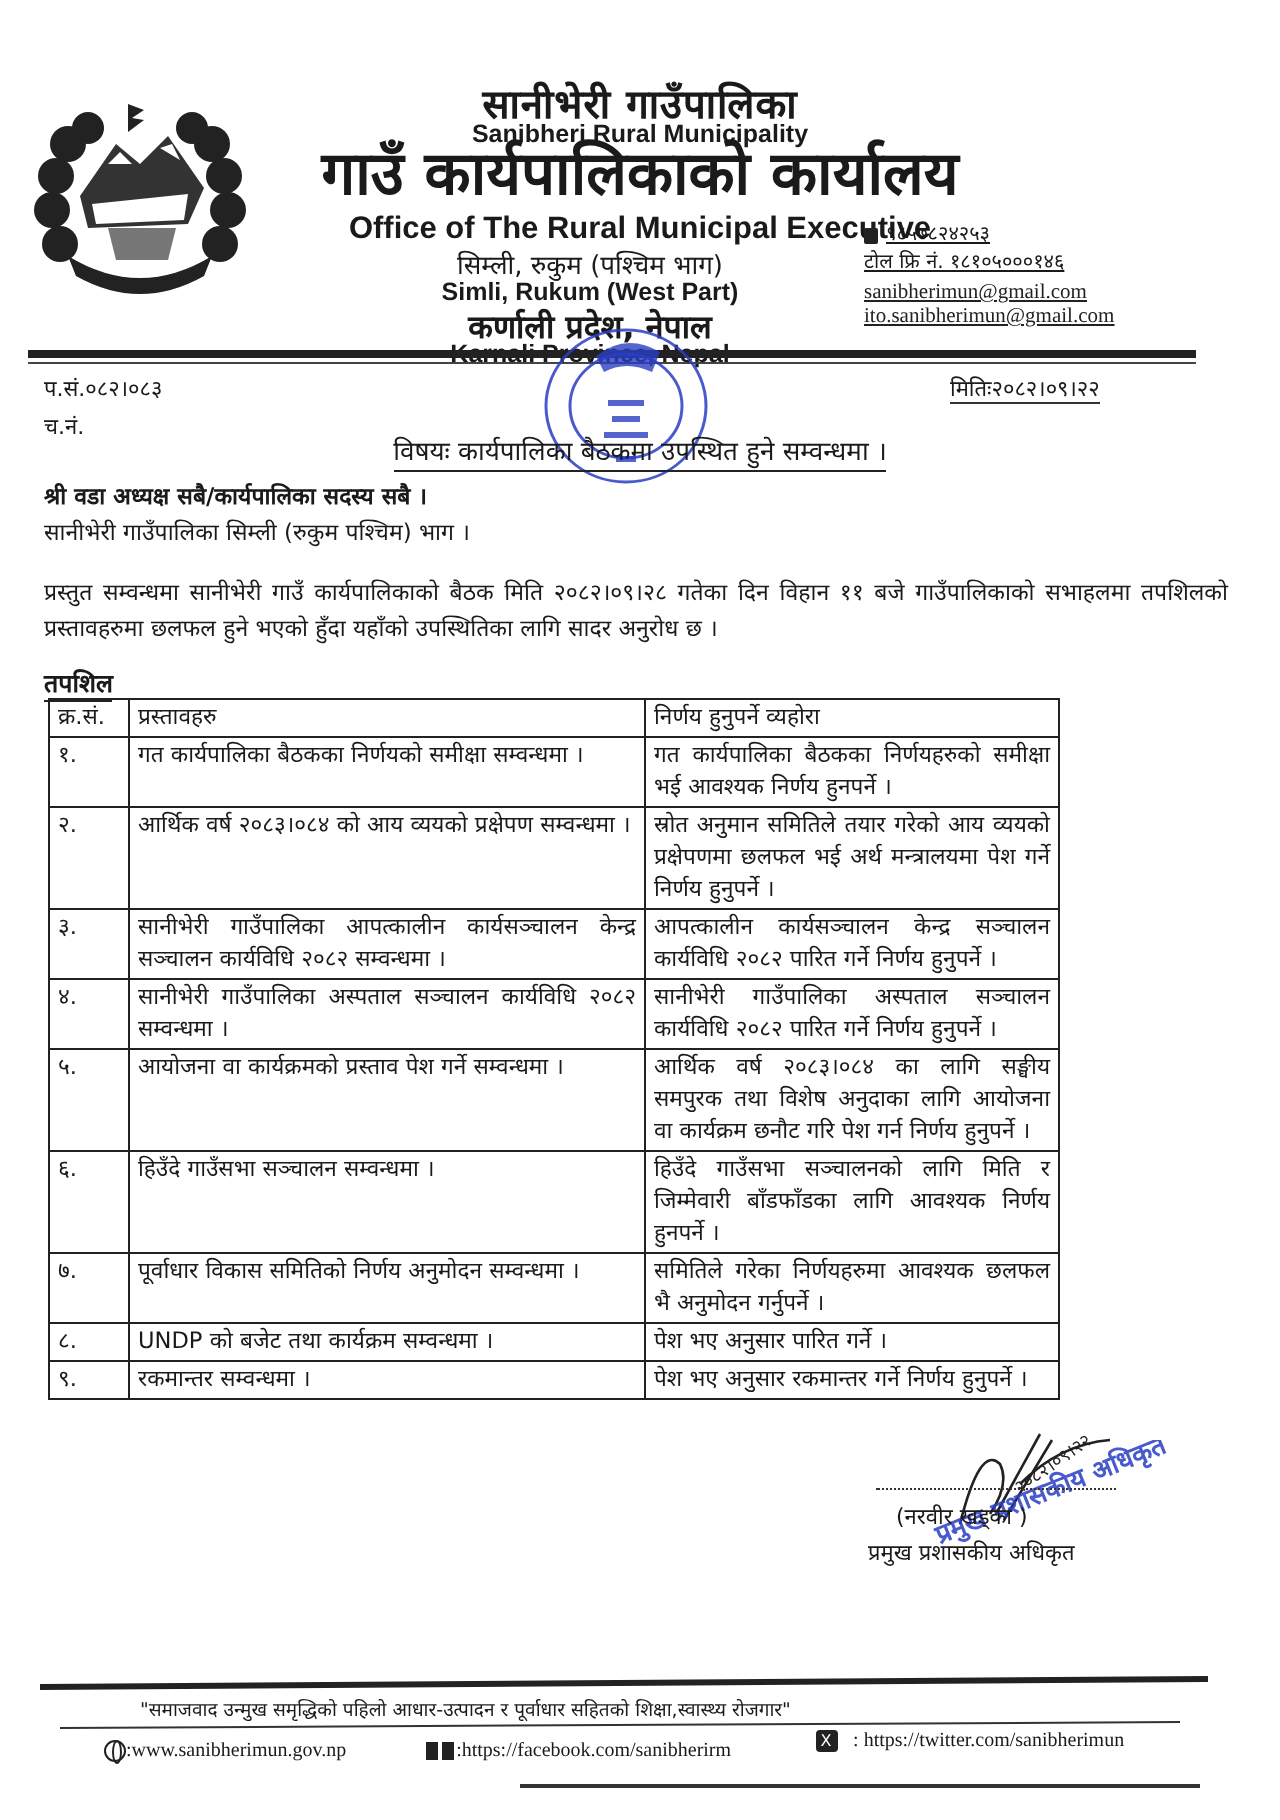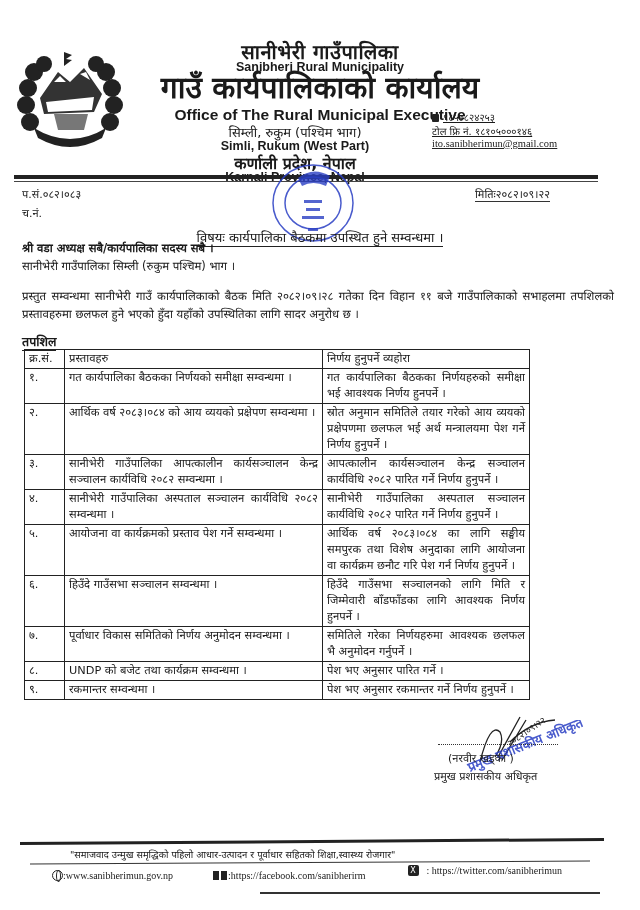--- a/index.html
+++ b/index.html
@@ -29,21 +29,21 @@
     #hd-rule { left: 14px; top: 175px; width: 584px; height: 4px; background: #222; }
     #hd-rule2 { left: 14px; top: 181px; width: 584px; height: 1px; background: #444; }
 
     
     #stamp { left: 268px; top: 158px; width: 90px; height: 90px; }
 
     
     #ref-no { left: 22px; top: 186px; font-size: 11px; }
     #date { left: 475px; top: 186px; font-size: 11px; border-bottom: 1px solid #333; }
     #cha-no { left: 22px; top: 205px; font-size: 11px; }
-    #subject { left: 0; width: 640px; top: 228px; text-align: center; font-size: 13px; }
+    #subject { left: 0; width: 640px; top: 216px; text-align: center; font-size: 13px; }
     #subject span { border-bottom: 1px solid #222; padding-bottom: 1px; }
 
     #addressee { left: 22px; top: 240px; font-size: 11.5px; font-weight: bold; }
     #addressee-loc { left: 22px; top: 258px; font-size: 11.5px; }
 
     #body-para { left: 22px; top: 287px; width: 592px; font-size: 11.5px; line-height: 18px; text-align: justify; }
     #schedule-title { left: 22px; top: 333px; font-size: 12.5px; font-weight: bold; border-bottom: 1px solid #222; }
 
     
     #agenda-table { left: 24px; top: 349px; width: 506px; border-collapse: collapse; font-size: 11.3px; }
@@ -107,20 +107,23 @@
 <div id="hd-en-prov" class="abs">Karnali Province, Nepal</div>
 
 <div id="contact" class="abs" style="top:112px;">
   <div class="c-row">
     <span class="phone-ico"></span>
     <span>९८५७८२४२५३</span>
   </div>
   <div class="c-row" style="margin-top:2px;">
     <span>टोल फ्रि नं. १८१०५०००१४६</span>
   </div>
+  <div class="c-row" style="margin-top:3px;">
+      <span class="link">sanibherimun@gmail.com</span>
+    </div>
   <div class="c-row">
       <span class="link">ito.sanibherimun@gmail.com</span>
     </div>
 </div>
 
 <div id="hd-rule" class="abs"></div>
 <div id="hd-rule2" class="abs"></div>
 
 <svg id="stamp" class="abs" viewBox="0 0 90 90">
   <g fill="none" stroke="#2a3fc4" stroke-width="1.5" opacity="0.85">

